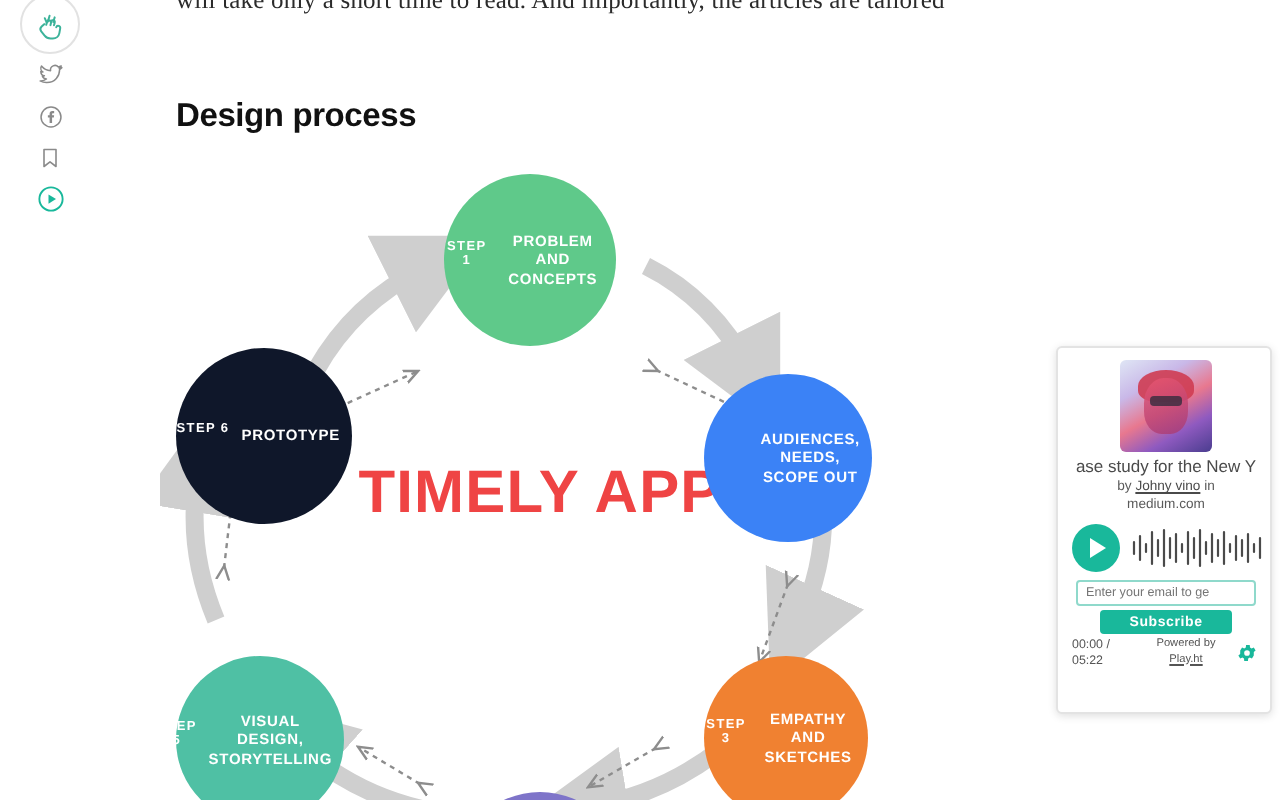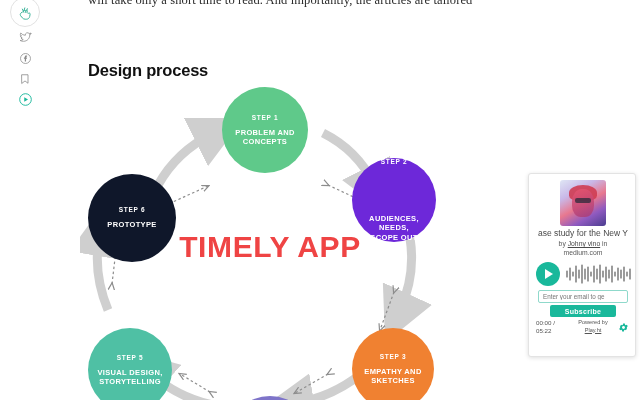--- a/index.html
+++ b/index.html
@@ -20,33 +20,33 @@
   .rail-tw  { top: 24px; }
   .rail-fb  { top: 45px; }
   .rail-bm  { top: 66px; }
   .rail-pl  { top: 86px; }
 
   
   .article { position: absolute; left: 88px; top: -7px; width: 430px; }
   .art-p { font-family: "Liberation Serif", serif; font-size: 12.5px; line-height: 15px;
            color: #2b2b2b; letter-spacing: .1px; }
   .art-p .clip-line { display:block; }
-  .heading { position: absolute; left: 88px; top: 61px; font-size: 16.5px;
+  .heading { position: absolute; left: 88px; top: 49px; font-size: 16.5px;
              font-weight: 700; color: #111; letter-spacing: -.2px; }
 
   
   .diagram { position: absolute; left: 80px; top: 78px; width: 380px; height: 340px; }
-  .node { position: absolute; border-radius: 50%; display: flex; flex-direction: column;
-          align-items: center; justify-content: center; text-align: center; color: #fff;
+  .node { position: absolute; border-radius: 50%; display: flex; 
+          align-items: center; justify-content: flex-end; text-align: center; color: #fff;
           font-weight: 700; letter-spacing: .4px; }
   .node .step { font-size: 6.5px; margin-bottom: 7px; letter-spacing: .7px; }
   .node .lbl  { font-size: 7.5px; line-height: 9.5px; letter-spacing: .35px; padding: 0 6px; }
 
   .n1 { width: 86px; height: 86px; left: 142px; top: 9px;  background: #5fc98a; }
-  .n2 { width: 84px; height: 84px; left: 272px; top: 80px; background: #6d28d9; gap: 42px; }
+  .n2 { width: 84px; height: 84px; left: 272px; top: 109px; background: #3b82f6; gap: 42px; }
   .n3 { width: 82px; height: 82px; left: 272px; top: 250px;background: #f08131; }
   .n4 { width: 86px; height: 86px; left: 147px; top: 318px;background: #7e74c9; }
   .n5 { width: 84px; height: 84px; left: 8px;   top: 250px;background: #4fc0a4; }
   .n6 { width: 88px; height: 88px; left: 8px;   top: 96px; background: #0f172a; }
 
   .center-txt { position: absolute; left: 0; top: 150px; width: 380px; text-align: center;
                 font-size: 30px; font-weight: 700; color: #ef4444; line-height: 38px;
                 letter-spacing: .6px; }
 
   .svg-layer { position: absolute; left: 0; top: 0; width: 380px; height: 340px; }

